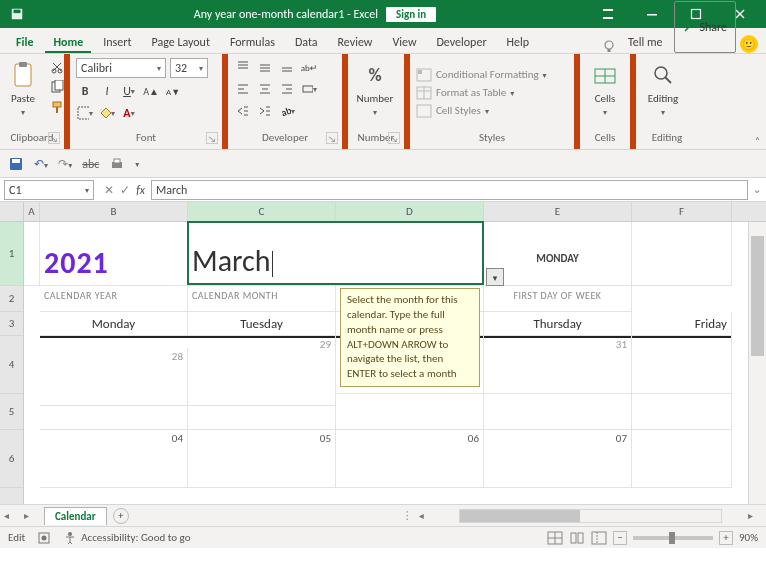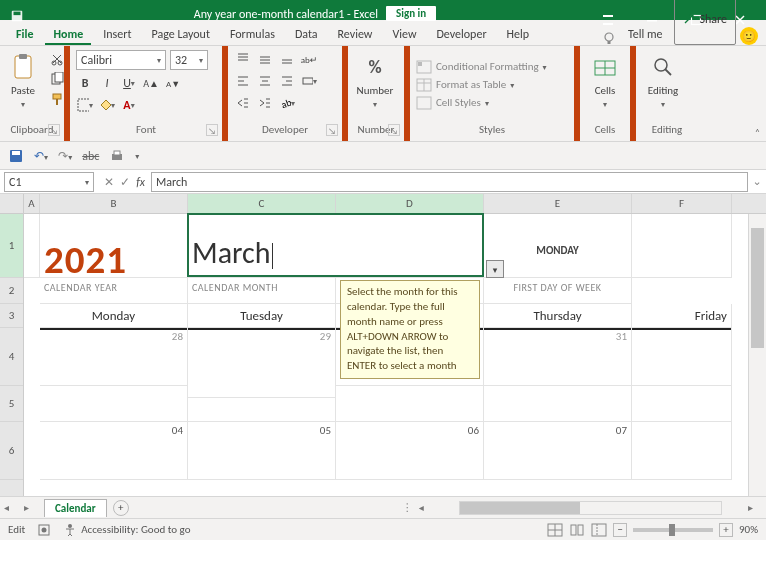--- a/index.html
+++ b/index.html
@@ -1,17 +1,17 @@
 <!DOCTYPE html>
 <html><head>
 <meta charset="utf-8">
 <style>
   * { box-sizing: border-box; margin: 0; padding: 0; }
   body { font-family: "Segoe UI", Calibri, Arial, sans-serif; font-size: 12px; background: #fff; color: #444; width: 766px; height: 577px; overflow: hidden; position: relative; }
-  .titlebar { height: 20px; background: linear-gradient(#0f7a3b, #0f7a3b); color: #fff; display: flex; align-items: flex-start; padding: 6px 4px; }
+  .titlebar { height: 20px; background: linear-gradient(#0f7a3b, #0f7a3b); color: #fff; display: flex; align-items: center; padding: 14px 4px; }
   .titlebar .tb-left { width: 40px; height: 20px; display:flex; align-items:center; gap:4px; padding-left:6px;}
   .titlebar .tb-center { flex: 1; text-align: center; font-size: 12px; display:flex; align-items:center; justify-content:center; gap: 8px;}
   .titlebar .tb-right { display: flex; gap: 0; }
   .tb-btn { width: 44px; height: 28px; display:flex; align-items:center; justify-content:center; color:#fff; }
   .signin { background:#fff; color:#0f7a3b; padding:1px 10px; font-weight:600; border-radius:1px; font-size:11px;}
   .tabsbar { height: 26px; background:#f3f2f1; display:flex; align-items:flex-end; padding: 0 8px; border-bottom:1px solid #d6d6d6; gap: 4px;}
   .tab { padding: 4px 8px; font-size:12px; color:#444; cursor:default;}
   .tab.file { color:#0f7a3b; font-weight:600;}
   .tab.active { color:#0f7a3b; border-bottom:2px solid #0f7a3b; font-weight:600; padding-bottom:2px;}
   .tabsbar .spacer { flex:1;}
@@ -49,21 +49,21 @@
   .cell { position:absolute; border-right:1px solid #e3e3e3; border-bottom:1px solid #e3e3e3; padding:2px 4px; font-size:12px;}
   .sheet-tabs { height:22px; background:#f3f2f1; display:flex; align-items:center; border-top:1px solid #d6d6d6; padding:0 4px; font-size:11px; gap:6px;}
   .sheet-tab { background:#fff; border:1px solid #b3b3b3; border-bottom:none; padding:2px 10px; font-weight:600; color:#0f7a3b;}
   .hsb { flex:1; height:14px; background:#f3f2f1; border:1px solid #d6d6d6; position:relative; margin: 0 20px;}
   .hsb .thumb { position:absolute; left:0; top:0; bottom:0; width:120px; background:#c6c6c6;}
   .tri { width:14px; font-size:10px; color:#777;}
   .statusbar { height:22px; background:#f3f2f1; display:flex; align-items:center; border-top:1px solid #d6d6d6; padding:0 8px; font-size:11px; color:#555; gap:12px;}
   .zoom { margin-left:auto; display:flex; align-items:center; gap:6px;}
   .slider { width:80px; height:4px; background:#c6c6c6; position:relative;}
   .slider .knob { position:absolute; left:36px; top:-4px; width:6px; height:12px; background:#888;}
-  .year { font-family: Calibri, sans-serif; font-size:39px; font-weight:600; color:#c2410c; letter-spacing:1px;}
+  .year { font-family: Calibri, sans-serif; font-size:30px; font-weight:600; color:#6d28d9; letter-spacing:1px;}
   .month { font-family: Calibri, sans-serif; font-size:30px; color:#333;}
   .sublabel { font-size:10px; color:#888; letter-spacing:0.5px;}
   .dayhead { font-size:13px; color:#333; text-align:center;}
   .daynum { position:absolute; top:2px; right:4px; font-size:11px; color:#9a9a9a;}
   .editrect { position:absolute; border:2px solid #217346; }
   .dropdown-hint { position:absolute; width:18px; height:18px; border:1px solid #888; display:flex; align-items:center; justify-content:center; font-size:9px; background:#eaeaea;}
   .tooltip { position:absolute; background:#ffffe1; border:1px solid #b0a060; padding:4px 6px; font-size:11px; color:#5a4a20; width:140px; line-height:1.35;}
   .thickline { position:absolute; height:2px; background:#222;}
   .caret-line { display:inline-block; width:1px; height:26px; background:#333; vertical-align:middle; margin-left:1px;}
   svg { display:block; }
@@ -459,21 +459,21 @@
     <div class="cell" style="left:460px;top:64px;width:148px;height:26px; text-align:center;"><span class="sublabel">FIRST DAY OF WEEK</span></div>
 
     <div class="cell dayhead" style="left:16px;top:90px;width:148px;height:24px; line-height:20px;"><span>Monday</span></div>
     <div class="cell dayhead" style="left:164px;top:90px;width:148px;height:24px; line-height:20px;"><span>Tuesday</span></div>
     <div class="cell dayhead" style="left:312px;top:90px;width:148px;height:24px; line-height:20px;"></div>
     <div class="cell dayhead" style="left:608px;top:90px;width:100px;height:24px; text-align:right; line-height:20px;"><span>Friday</span></div>
     <div class="cell dayhead" style="left:460px;top:90px;width:148px;height:24px; line-height:20px;"><span>Thursday</span></div>
 
     <div class="thickline" style="left:16px; top:114px; width:692px;"></div>
 
-    <div class="cell" style="left:16px;top:114px;width:148px;height:58px;">
+    <div class="cell" style="left:16px;top:126px;width:148px;height:58px;">
         <span class="daynum">28</span>
       </div>
     <div class="cell" style="left:164px;top:114px;width:148px;height:70px;">
         <span class="daynum">29</span>
       </div>
     <div class="cell" style="left:312px;top:114px;width:148px;height:58px;"></div>
     <div class="cell" style="left:460px;top:114px;width:148px;height:58px;">
         <span class="daynum">31</span>
       </div>
     <div class="cell" style="left:608px;top:114px;width:100px;height:58px;"></div>

